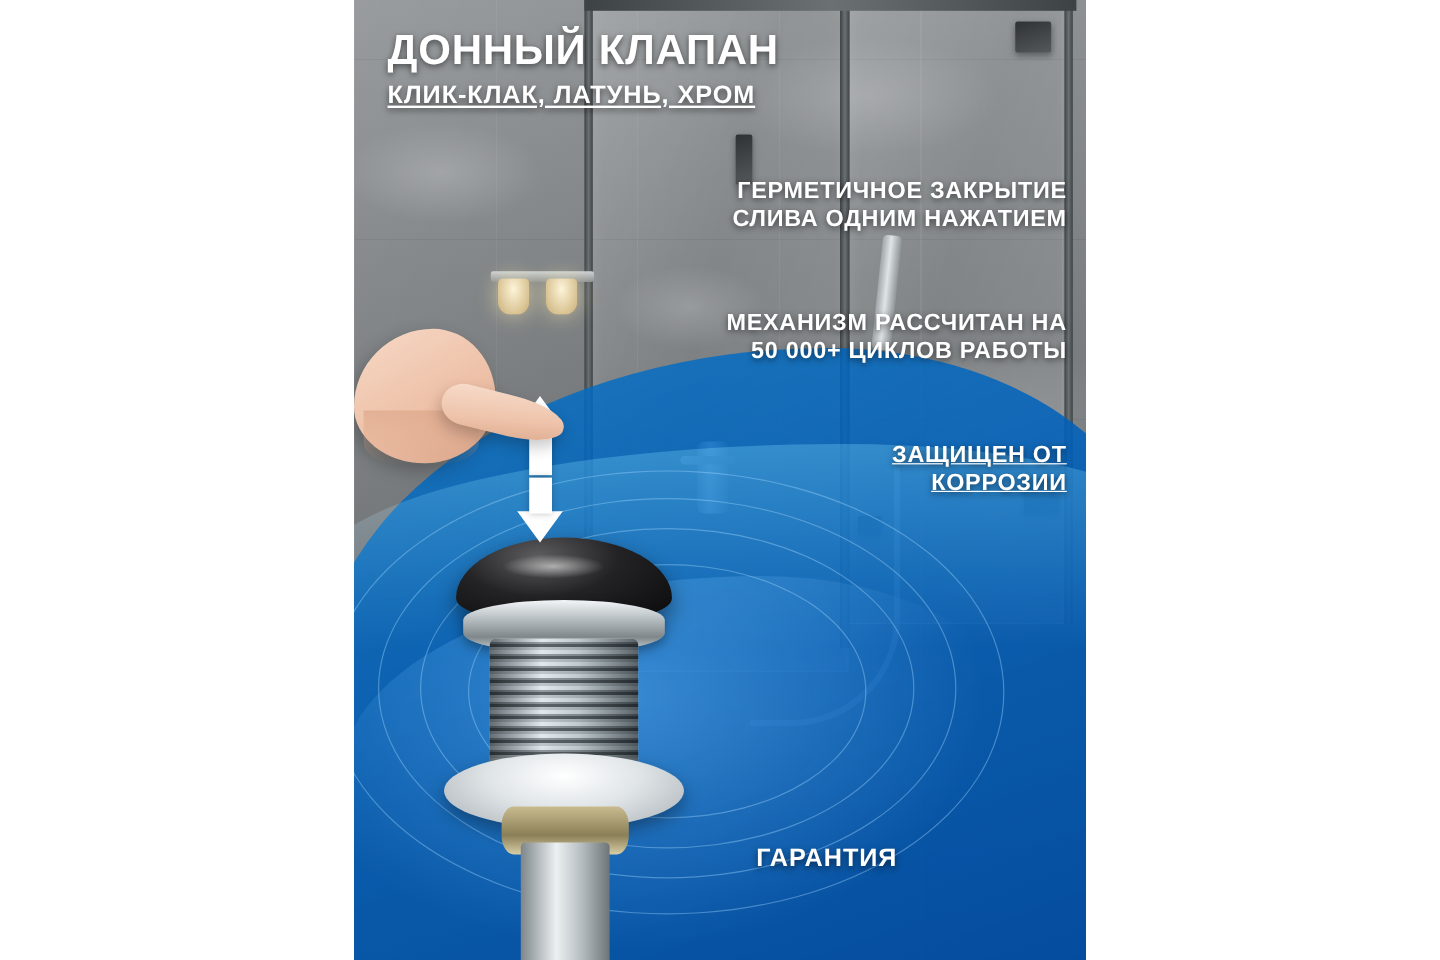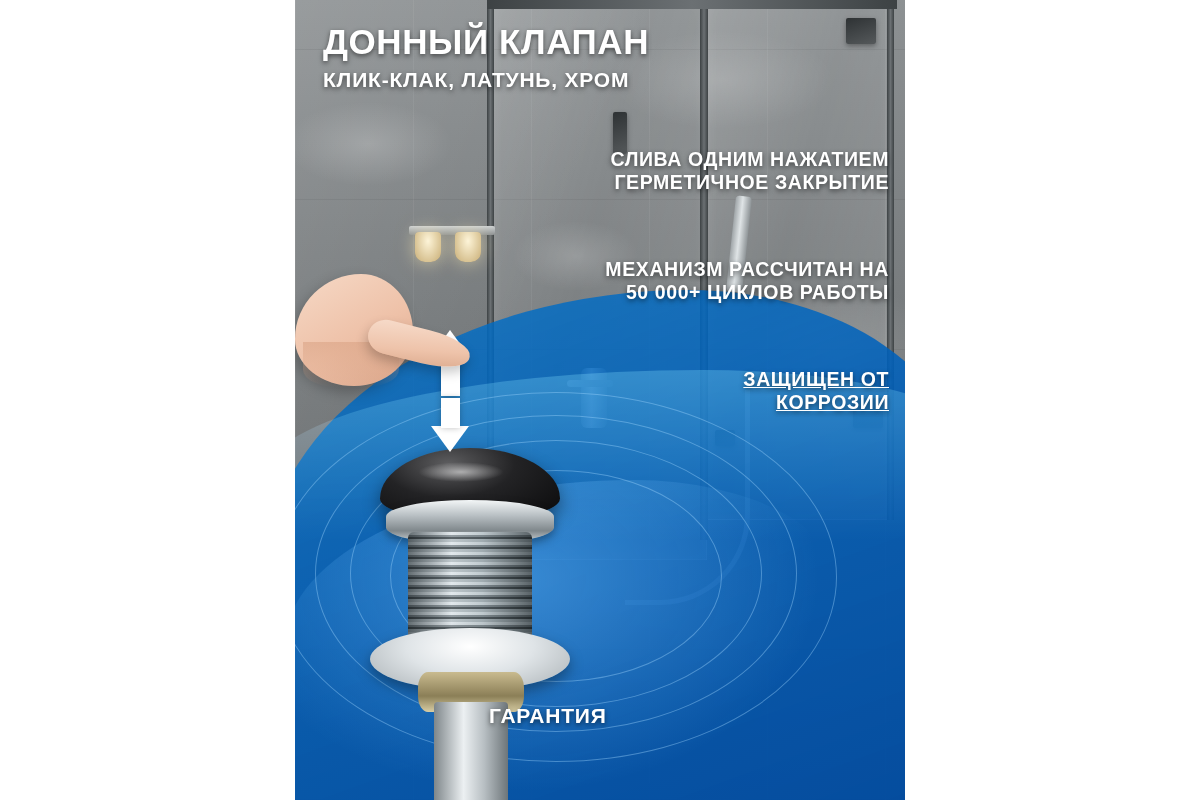--- a/index.html
+++ b/index.html
@@ -319,33 +319,34 @@
   }
   .title-main {
     left: 28px; top: 22px;
     font-size: 35px;
     letter-spacing: .6px;
   }
   .title-sub {
     left: 28px; top: 68px;
     font-size: 21px;
     letter-spacing: .8px;
+    text-decoration: underline;
   }
   .feat {
     text-align: right;
     font-size: 19.5px;
     letter-spacing: .6px;
   }
   .feat-1 { right: 16px; top: 148px; width: 430px; }
   .feat-2 { right: 16px; top: 258px; width: 430px; }
   .feat-3 { right: 16px; top: 368px; width: 430px; text-decoration: underline; }
   .warranty {
     right: 16px; bottom: 72px;
     width: 400px;
-    text-align: left;
+    text-align: center;
     font-size: 21px;
     letter-spacing: .8px;
   }
   .ln { display: block; }
 </style>
 </head>
 <body>
 
 <div class="canvas">
 
@@ -403,22 +404,22 @@
     <div class="hand">
       <div class="palm"></div>
       <div class="knuckles"></div>
       <div class="finger"></div>
     </div>
 
     <div class="txt title-main">ДОННЫЙ КЛАПАН</div>
     <div class="txt title-sub">КЛИК-КЛАК, ЛАТУНЬ, ХРОМ</div>
 
     <div class="txt feat feat-1">
+      <span class="ln">ГЕРМЕТИЧНОЕ ЗАКРЫТИЕ</span>
       <span class="ln">СЛИВА ОДНИМ НАЖАТИЕМ</span>
-      <span class="ln">ГЕРМЕТИЧНОЕ ЗАКРЫТИЕ</span>
     </div>
 
     <div class="txt feat feat-2">
       <span class="ln">МЕХАНИЗМ РАССЧИТАН НА</span>
       <span class="ln">50 000+ ЦИКЛОВ РАБОТЫ</span>
     </div>
 
     <div class="txt feat feat-3">
       <span class="ln">ЗАЩИЩЕН ОТ</span>
       <span class="ln">КОРРОЗИИ</span>

